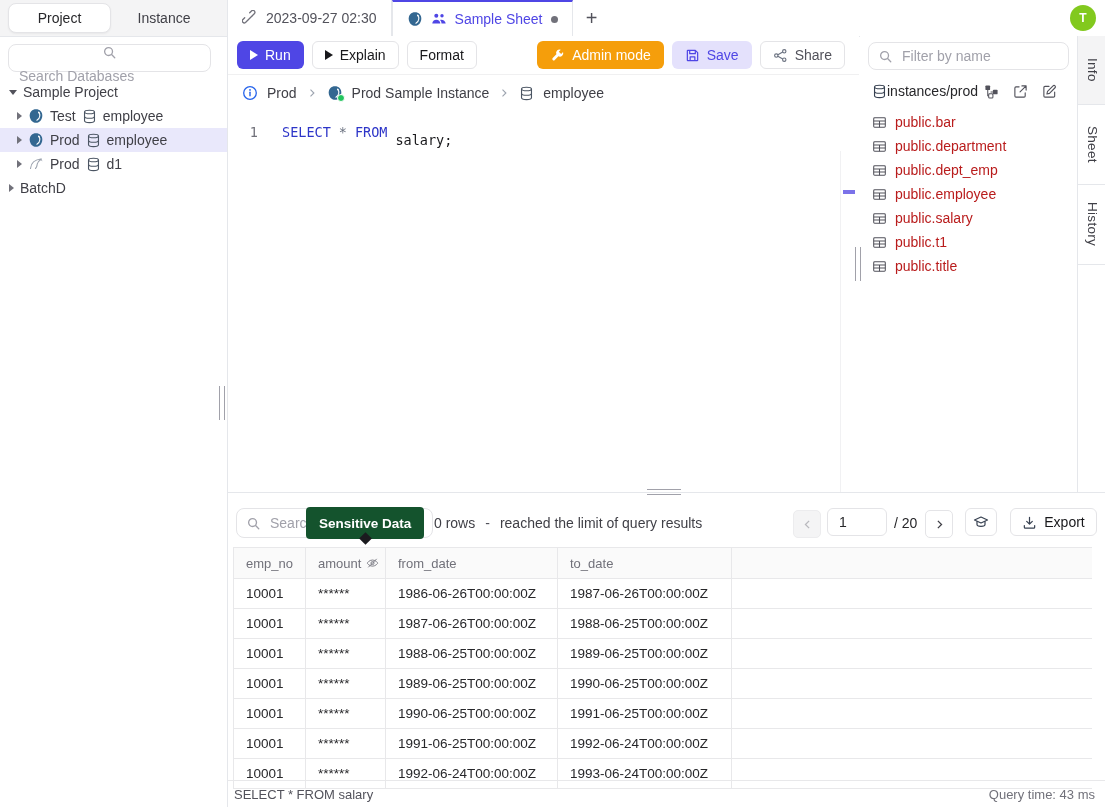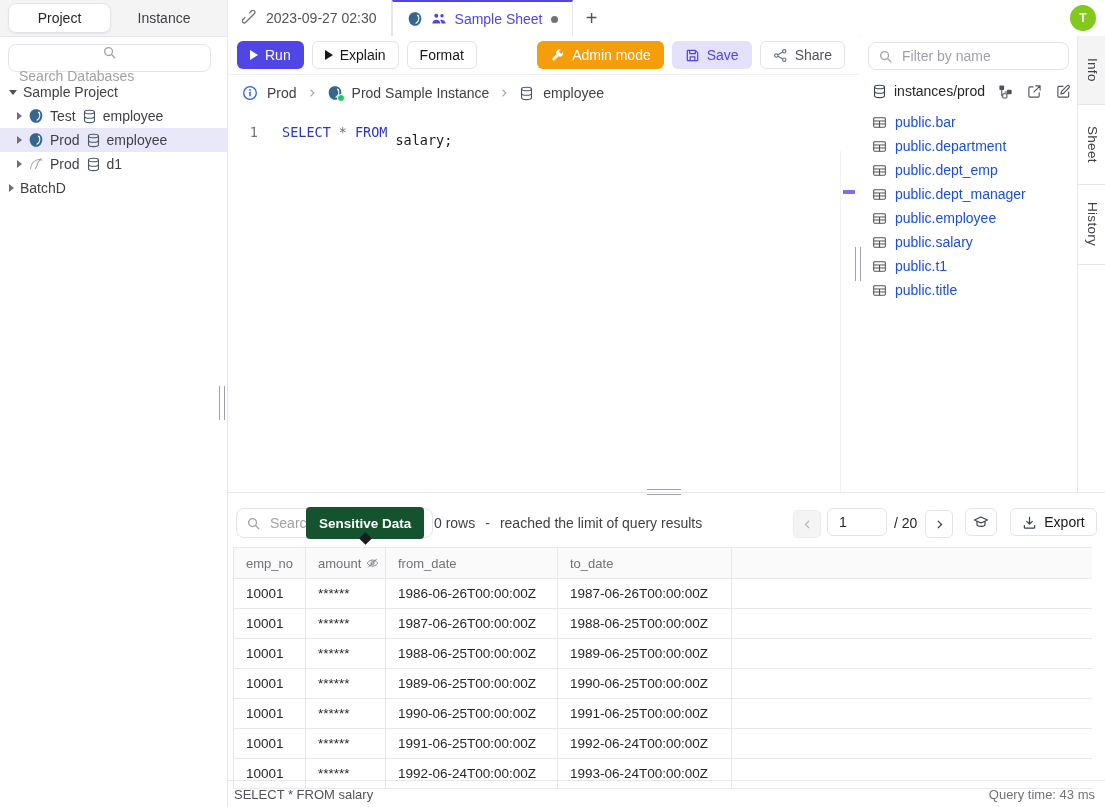--- a/index.html
+++ b/index.html
@@ -58,26 +58,26 @@
   .op{color:#6b7280;}
   .ident{color:#18181b;margin-top:8px;}
   .minimap-line{position:absolute;left:612px;top:40px;width:1px;height:412px;background:#f1f1f3;}
   .overview-dash{position:absolute;left:615px;top:79px;width:12px;height:3.5px;background:#7b72e9;}
 
   
   .right-sidebar{position:absolute;left:860px;top:36px;width:217px;height:456px;background:#fff;}
   .filter-box{position:absolute;left:8px;top:6px;width:201px;height:28px;border:1px solid #e4e4e7;border-radius:8px;
               display:flex;align-items:center;gap:7px;padding:0 9px;box-sizing:border-box;}
   .filter-box input{border:0;outline:0;flex:1;min-width:0;font-family:inherit;font-size:14px;background:transparent;}
-  .conn-row{position:absolute;left:0;top:42px;width:217px;height:26px;display:flex;align-items:center;gap:7px;padding:0 12px;box-sizing:border-box;}
+  .conn-row{position:absolute;left:0;top:42px;width:217px;height:26px;display:flex;align-items:center;padding:0 12px;box-sizing:border-box;}
   .conn-row .label{color:#27272a;}
   .conn-icons{display:flex;gap:14px;margin-left:6px;align-items:center;}
   .conn-icons > span{cursor:pointer;}
   .table-list{position:absolute;left:0;top:74px;width:217px;}
-  .table-item{display:flex;align-items:center;gap:8px;height:24px;padding-left:12px;cursor:pointer;color:#1d4ed8;}
+  .table-item{display:flex;align-items:center;gap:8px;height:24px;padding-left:12px;cursor:pointer;color:#b91c1c;}
 
   
   .tabstrip{position:absolute;left:1077px;top:36px;width:28px;height:456px;border-left:1px solid #e5e7eb;background:#fff;}
   .side-tab{writing-mode:vertical-rl;width:28px;display:flex;align-items:center;justify-content:center;
             border-bottom:1px solid #e5e7eb;color:#3f3f46;font-size:13.5px;letter-spacing:.3px;cursor:pointer;box-sizing:border-box;}
   .side-tab.active{background:#f4f4f5;}
 
   
   .results{position:absolute;left:228px;top:492px;width:877px;height:315px;background:#fff;border-top:1px solid #e5e7eb;box-sizing:border-box;}
   .res-search{position:absolute;left:8px;top:15px;width:197px;height:30px;border:1px solid #e4e4e7;border-radius:8px;
@@ -398,29 +398,20 @@
           </span>
         <span>public.dept_emp</span>
       </div>
       <div class="table-item">
         <span>
             <svg width="15" height="15" viewBox="0 0 16 16" fill="none" stroke="#52525b" stroke-width="1.1">
               <rect x="1.8" y="3" width="12.4" height="10" rx="1"></rect>
               <path d="M1.8 6.3h12.4M1.8 9.6h12.4M8 6.3v6.7"></path>
             </svg>
           </span>
-        <span>public.dept_manager</span>
-      </div>
-      <div class="table-item">
-        <span>
-            <svg width="15" height="15" viewBox="0 0 16 16" fill="none" stroke="#52525b" stroke-width="1.1">
-              <rect x="1.8" y="3" width="12.4" height="10" rx="1"></rect>
-              <path d="M1.8 6.3h12.4M1.8 9.6h12.4M8 6.3v6.7"></path>
-            </svg>
-          </span>
         <span>public.employee</span>
       </div>
       <div class="table-item">
         <span>
             <svg width="15" height="15" viewBox="0 0 16 16" fill="none" stroke="#52525b" stroke-width="1.1">
               <rect x="1.8" y="3" width="12.4" height="10" rx="1"></rect>
               <path d="M1.8 6.3h12.4M1.8 9.6h12.4M8 6.3v6.7"></path>
             </svg>
           </span>
         <span>public.salary</span>

